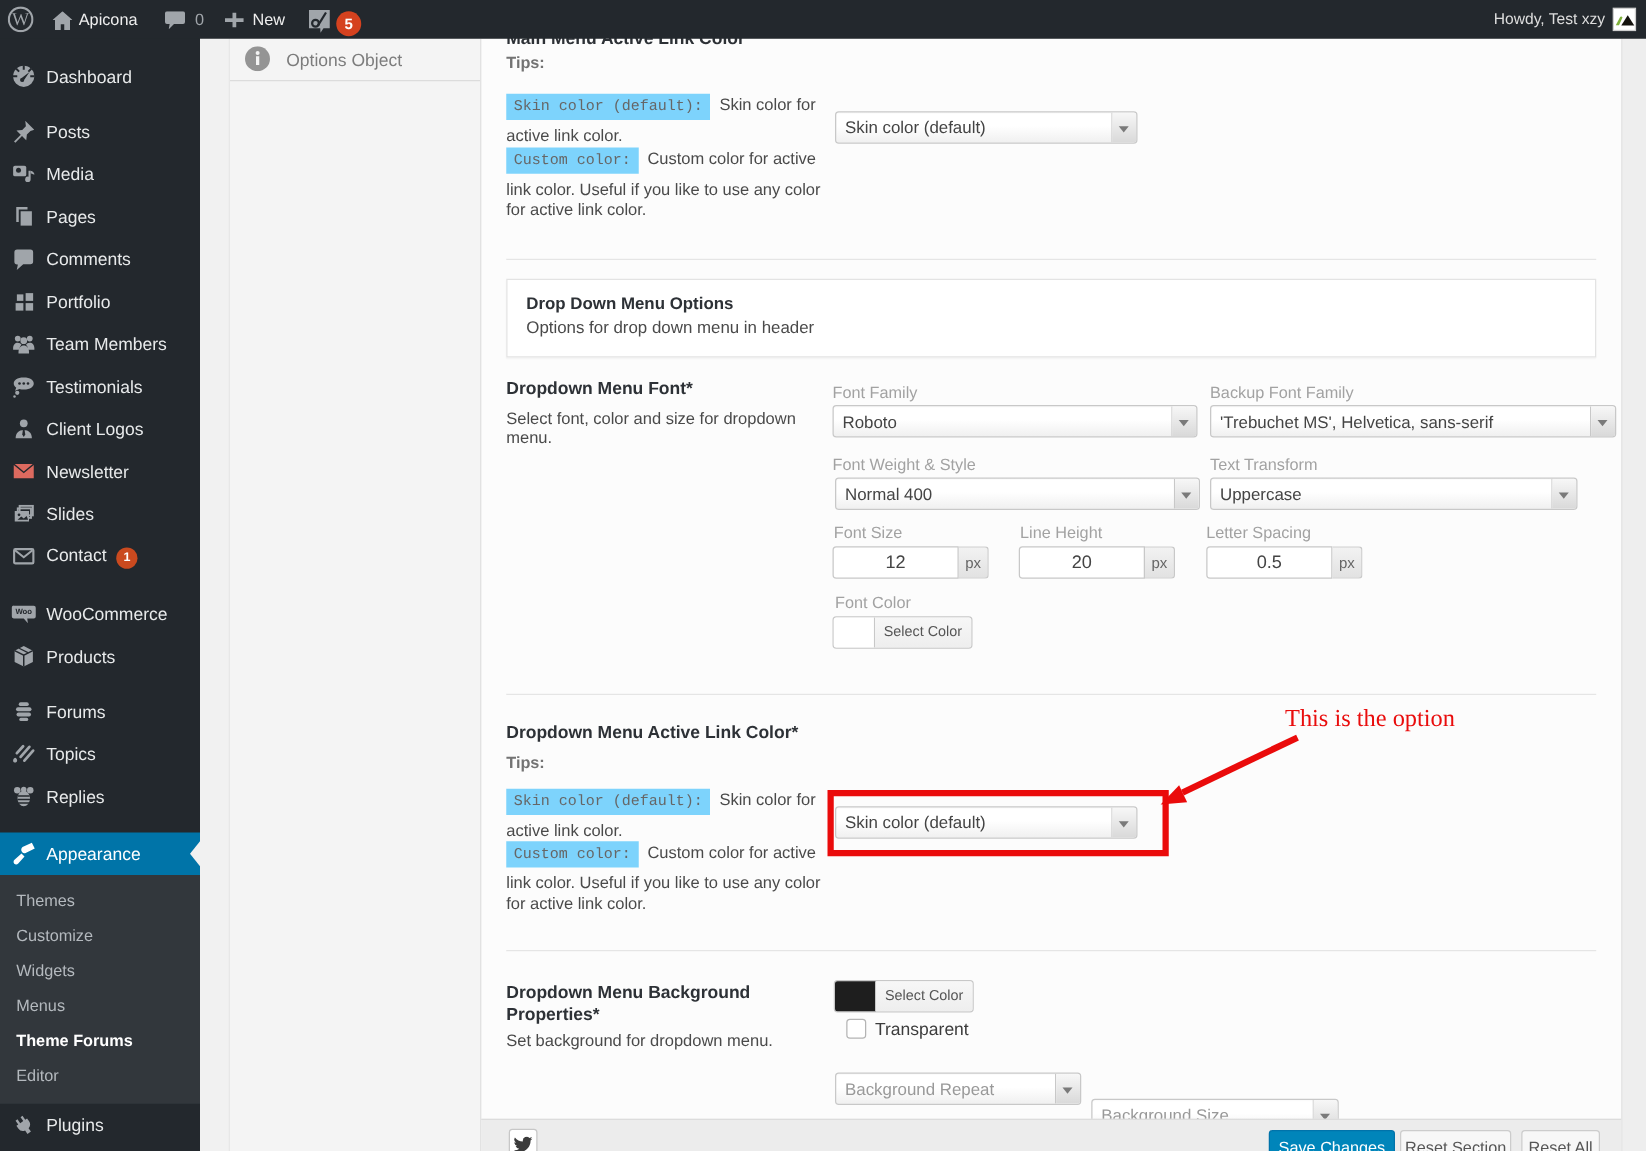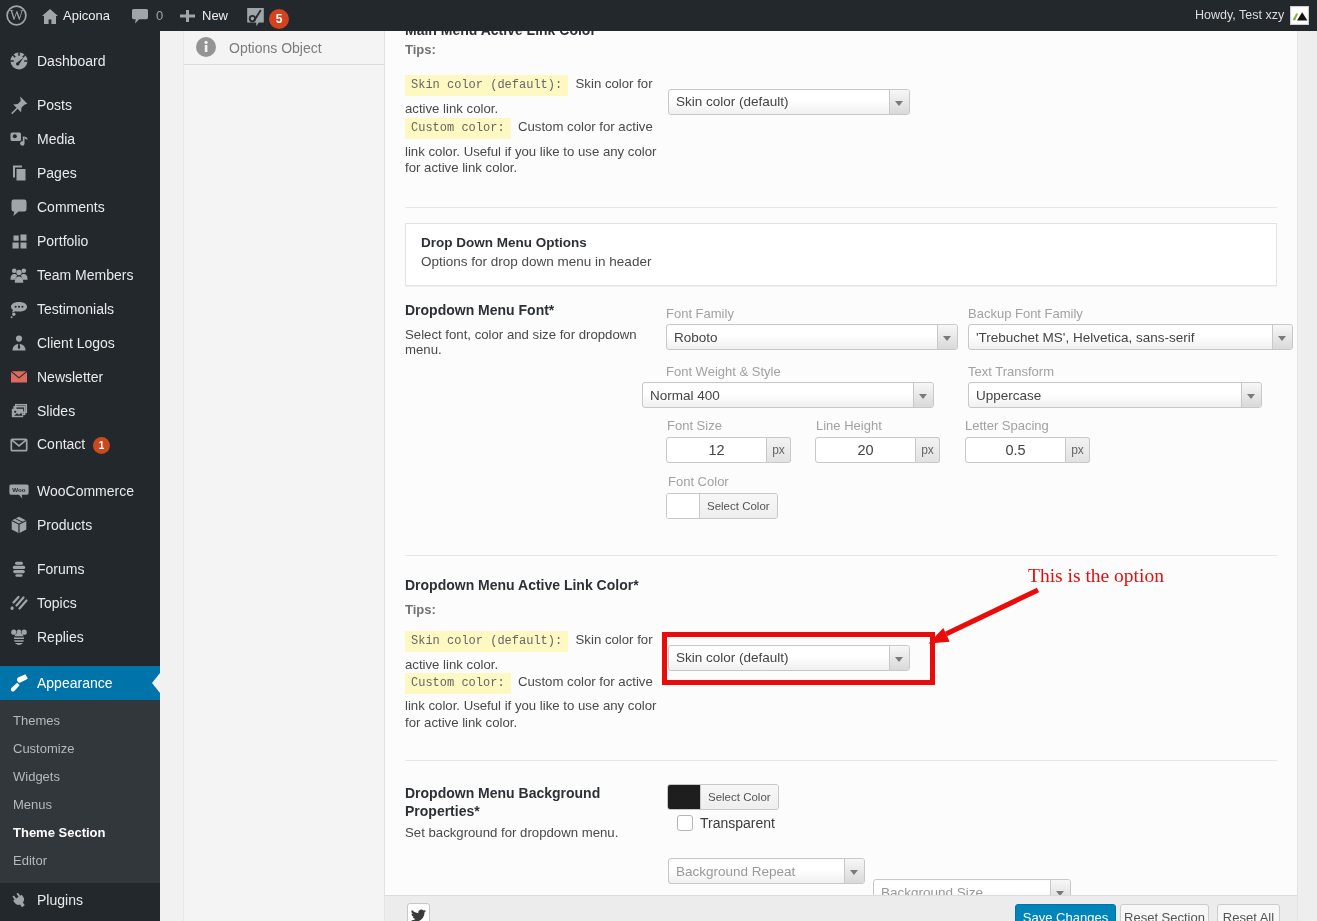--- a/index.html
+++ b/index.html
@@ -23,21 +23,21 @@
 
 #lcol{position:absolute;left:183px;top:31px;width:202px;height:890px;background:#f4f4f4;border-right:1px solid #e2e2e2;border-left:1px solid #e7e7e7;box-sizing:border-box;z-index:5}
 #lhead{position:absolute;left:0;top:0;width:100%;height:33px;border-bottom:1px solid #dcdcdc}
 #rpanel{position:absolute;left:385px;top:31px;width:912px;height:890px;background:#fcfcfc;z-index:4}
 #rstrip{position:absolute;left:1297px;top:31px;width:20px;height:890px;background:#eeeeee;border-left:1px solid #e3e3e3;box-sizing:border-box;z-index:4}
 #footer{position:absolute;left:385px;top:895px;width:912px;height:26px;background:#ececec;border-top:1px solid #dcdcdc;box-sizing:border-box;z-index:6}
 
 .h3{position:absolute;font-size:14px;font-weight:bold;color:#2d3136;white-space:nowrap;z-index:6}
 .tip{position:absolute;font-size:13px;font-weight:bold;color:#737373;z-index:6}
 .ln{position:absolute;font-size:13.2px;line-height:20px;color:#4a4a4a;white-space:nowrap;z-index:6}
-.chip{display:inline-block;font-family:"Liberation Mono",monospace;font-size:12px;line-height:15px;color:#666;background:#fef9c3;padding:3px 6px}
+.chip{display:inline-block;font-family:"Liberation Mono",monospace;font-size:12px;line-height:15px;color:#666;background:#7dd3fc;padding:3px 6px}
 .desc{position:absolute;font-size:13.2px;color:#4a4a4a;line-height:15.5px;z-index:6}
 .lbl{position:absolute;font-size:13px;color:#a2a2a2;white-space:nowrap;z-index:6}
 .hr{position:absolute;left:405px;width:872px;height:1px;background:#e5e5e5;z-index:6}
 .sel{position:absolute;background:linear-gradient(#ffffff 45%,#f0f0f0);border:1px solid #c8c8c8;border-radius:3px;box-sizing:border-box;font-size:13.5px;color:#444;padding-left:7px;white-space:nowrap;overflow:hidden;display:flex;align-items:center;z-index:6;box-shadow:inset 0 1px 1px rgba(0,0,0,.02)}
 .sarr{position:absolute;right:0;top:0;bottom:0;width:19px;border-left:1px solid #c8c8c8;background:linear-gradient(#f7f7f7,#d9d9d9);border-radius:0 2px 2px 0}
 .sarr:after{content:"";position:absolute;left:5px;top:11px;border:4px solid transparent;border-top:5px solid #7a7a7a}
 .ph{color:#999}
 .ni{position:absolute;display:flex;z-index:6}
 .ni .in{background:#fff;border:1px solid #c8c8c8;border-radius:3px 0 0 3px;box-sizing:border-box;width:101px;text-align:center;font-size:14.5px;color:#444;line-height:24px}
 .ni .px{background:linear-gradient(#f2f2f2,#e2e2e2);border:1px solid #c8c8c8;border-left:none;border-radius:0 3px 3px 0;box-sizing:border-box;width:24px;text-align:center;font-size:12px;color:#666;line-height:24px}
@@ -69,21 +69,21 @@
 </div>
 
 <div class="h3" style="left:405px;top:302px">Dropdown Menu Font*</div>
 <div class="desc" style="left:405px;top:326.5px;width:260px">Select font, color and size for dropdown<br>menu.</div>
 <div class="lbl" style="left:666px;top:305.5px">Font Family</div>
 <div class="lbl" style="left:968px;top:305.5px">Backup Font Family</div>
 <div class="sel" style="left:666px;top:324px;width:292px;height:26px">Roboto<div class="sarr"></div></div>
 <div class="sel" style="left:968px;top:324px;width:325px;height:26px">'Trebuchet MS', Helvetica, sans-serif<div class="sarr"></div></div>
 <div class="lbl" style="left:666px;top:364px">Font Weight &amp; Style</div>
 <div class="lbl" style="left:968px;top:364px">Text Transform</div>
-<div class="sel" style="left:642px;top:382px;width:292px;height:26px">Normal 400<div class="sarr"></div></div>
+<div class="sel" style="left:668px;top:382px;width:292px;height:26px">Normal 400<div class="sarr"></div></div>
 <div class="sel" style="left:968px;top:382px;width:294px;height:26px">Uppercase<div class="sarr"></div></div>
 <div class="lbl" style="left:667px;top:418px">Font Size</div>
 <div class="lbl" style="left:816px;top:418px">Line Height</div>
 <div class="lbl" style="left:965px;top:418px">Letter Spacing</div>
 <div class="ni" style="left:666px;top:437px">
     <div class="in">12</div>
     <div class="px">px</div>
   </div>
 <div class="ni" style="left:815px;top:437px">
     <div class="in">20</div>
@@ -323,21 +323,21 @@
       <svg viewBox="0 0 20 20">
         <path fill="#fff" d="M9 4.5L16.5 1.2l2.3 4.6-7.3 3.6c-1 .5-2.1.2-2.7-.7l-.5-.8C7.7 7 8 5.2 9 4.5zM8.2 9.8l2.4 2.4-5 5.6c-.9 1-2.4 1-3.2.1-.8-.9-.7-2.3.2-3.1z"></path>
       </svg>
       <span>Appearance</span>
     </div>
 <div id="sub">
   <div class="si" style="top:7px">Themes</div>
   <div class="si" style="top:35px">Customize</div>
   <div class="si" style="top:63px">Widgets</div>
   <div class="si" style="top:91px">Menus</div>
-  <div class="si" style="top:119px;color:#fff;font-weight:bold">Theme Section</div>
+  <div class="si" style="top:119px;color:#fff;font-weight:bold">Theme Forums</div>
   <div class="si" style="top:147px">Editor</div>
 </div>
 <div class="mi" style="top:883px">
       <svg viewBox="0 0 20 20">
         <g transform="rotate(-35 10 10)">
           <path fill="#a0a5aa" d="M6.6 3.4h1.9v3.8h3V3.4h1.9v3.8h1.8v2.6a4.6 4.6 0 0 1-3.5 4.5v3.3H8.3v-3.3a4.6 4.6 0 0 1-3.5-4.5V7.2h1.8z"></path>
         </g>
       </svg>
       <span>Plugins</span>
     </div>

